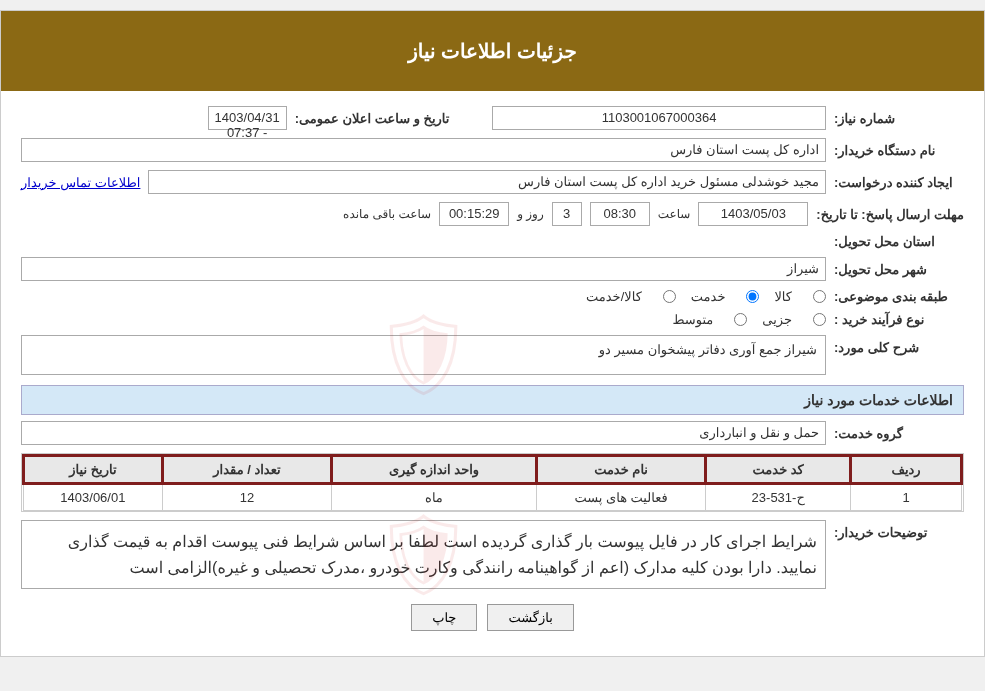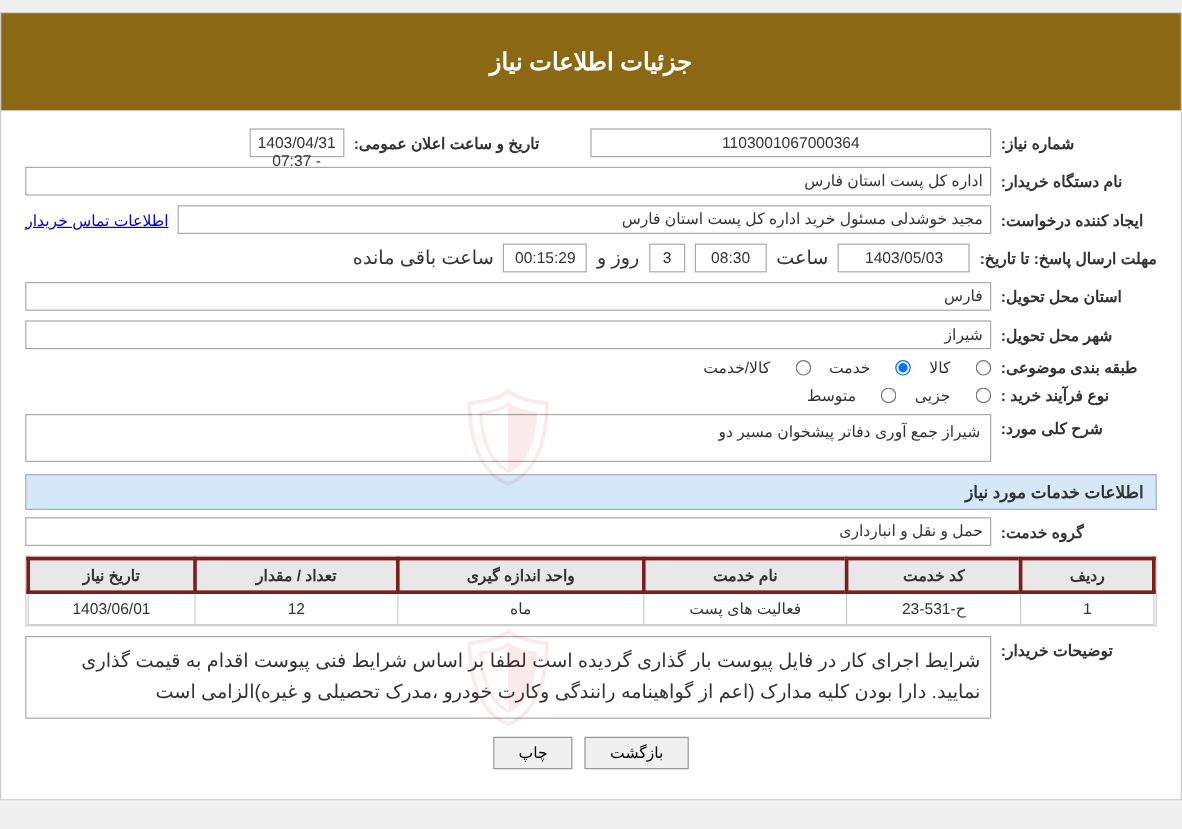--- a/index.html
+++ b/index.html
@@ -152,21 +152,21 @@
       pointer-events: none;
       user-select: none;
     }
     .time-date-row {
       display: flex;
       align-items: center;
       gap: 8px;
       flex: 1;
     }
     .small-label {
-      font-size: 16px;
+      font-size: 12px;
       white-space: nowrap;
     }
   </style>
 </head>
 <body>
 
 <div class="page-wrapper">
   <div class="page-header">
     <span>جزئیات اطلاعات نیاز</span>
   </div>
@@ -200,21 +200,20 @@
         <div class="input-field-fixed" style="width:60px; text-align:center;">08:30</div>
         <div class="input-field-fixed" style="width:30px; text-align:center;">3</div>
         <span class="small-label">روز و</span>
         <div class="input-field-fixed" style="width:70px; text-align:center;">00:15:29</div>
         <span class="small-label">ساعت باقی مانده</span>
       </div>
     </div>
 
     <div class="form-row">
       <span class="label">استان محل تحویل:</span>
-      <div class="input-field">فارس</div>
     </div>
 
     <div class="form-row">
       <span class="label">شهر محل تحویل:</span>
       <div class="input-field">شیراز</div>
     </div>
 
     <div class="form-row">
       <span class="label">طبقه بندی موضوعی:</span>
       <div class="radio-group">

